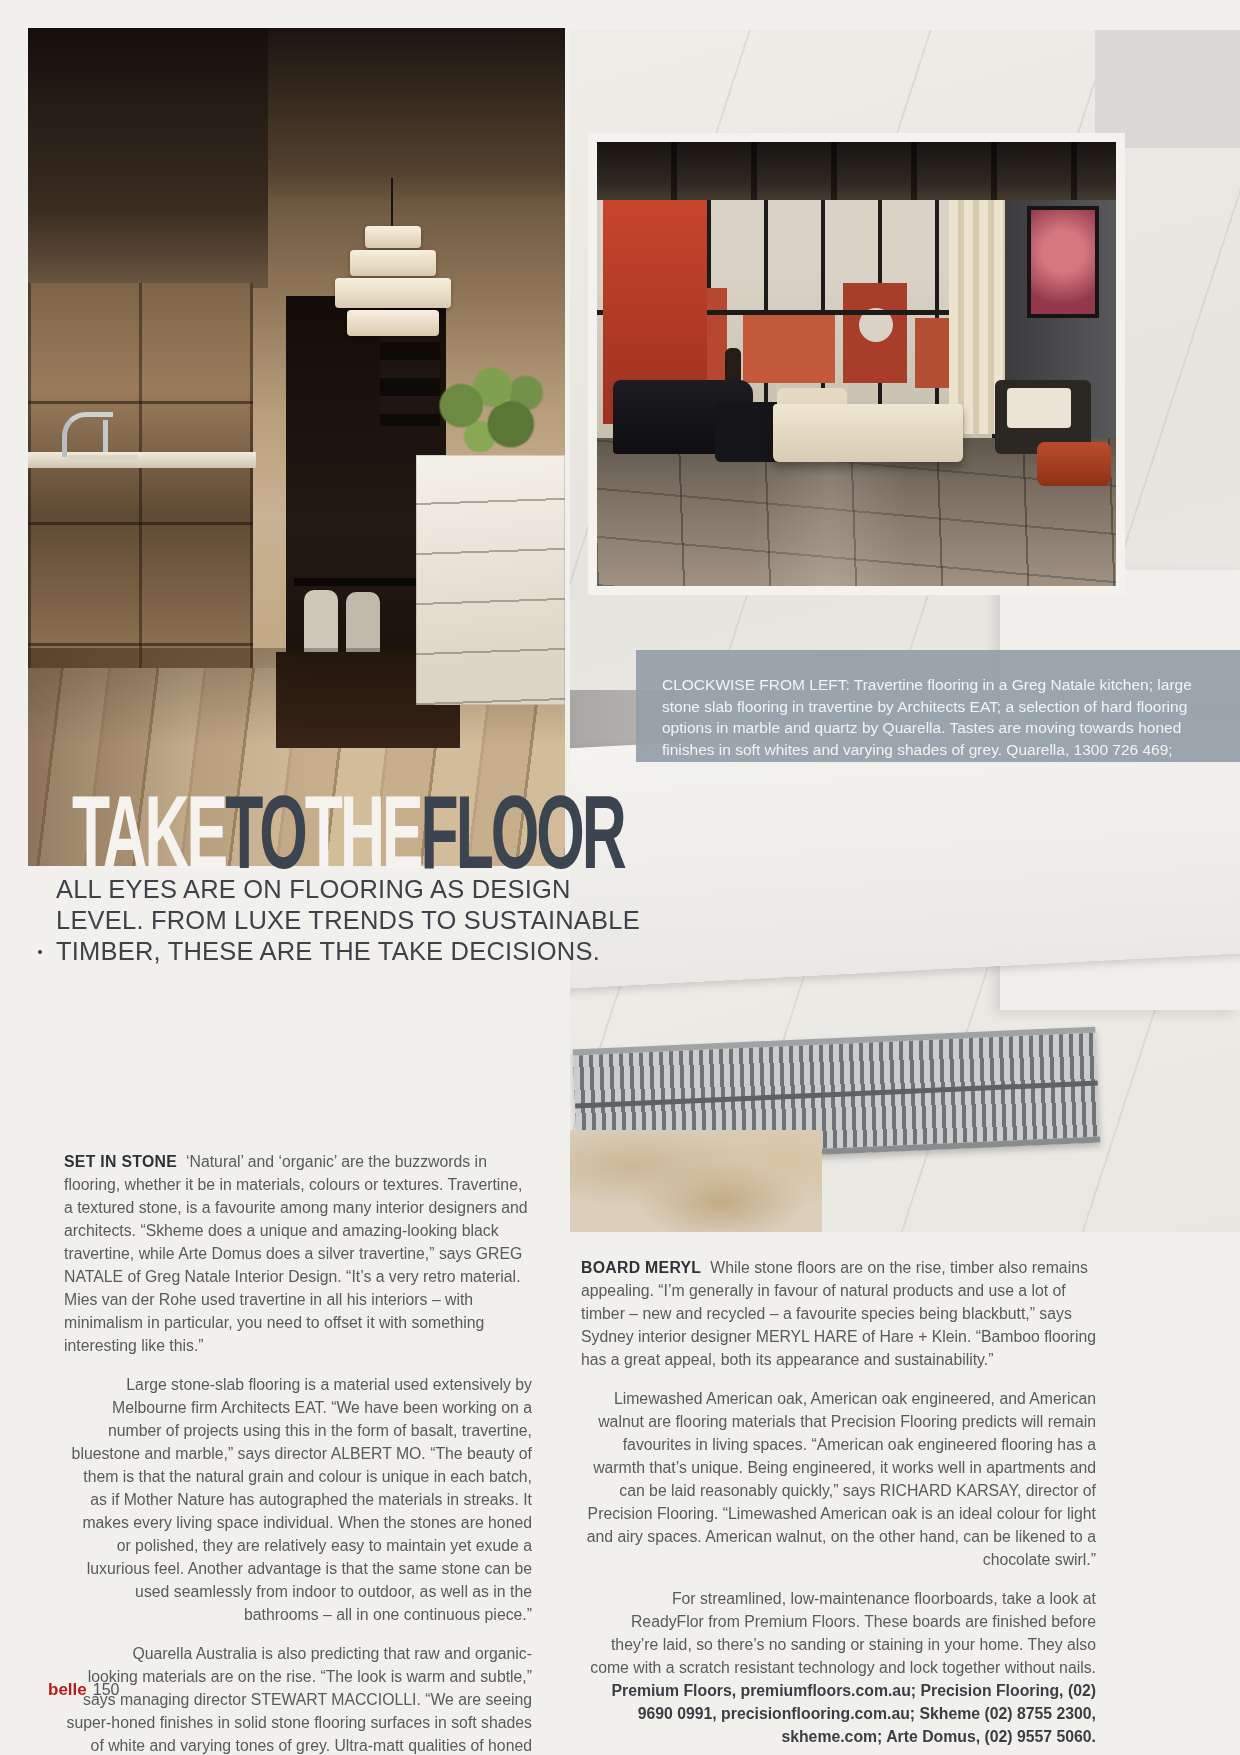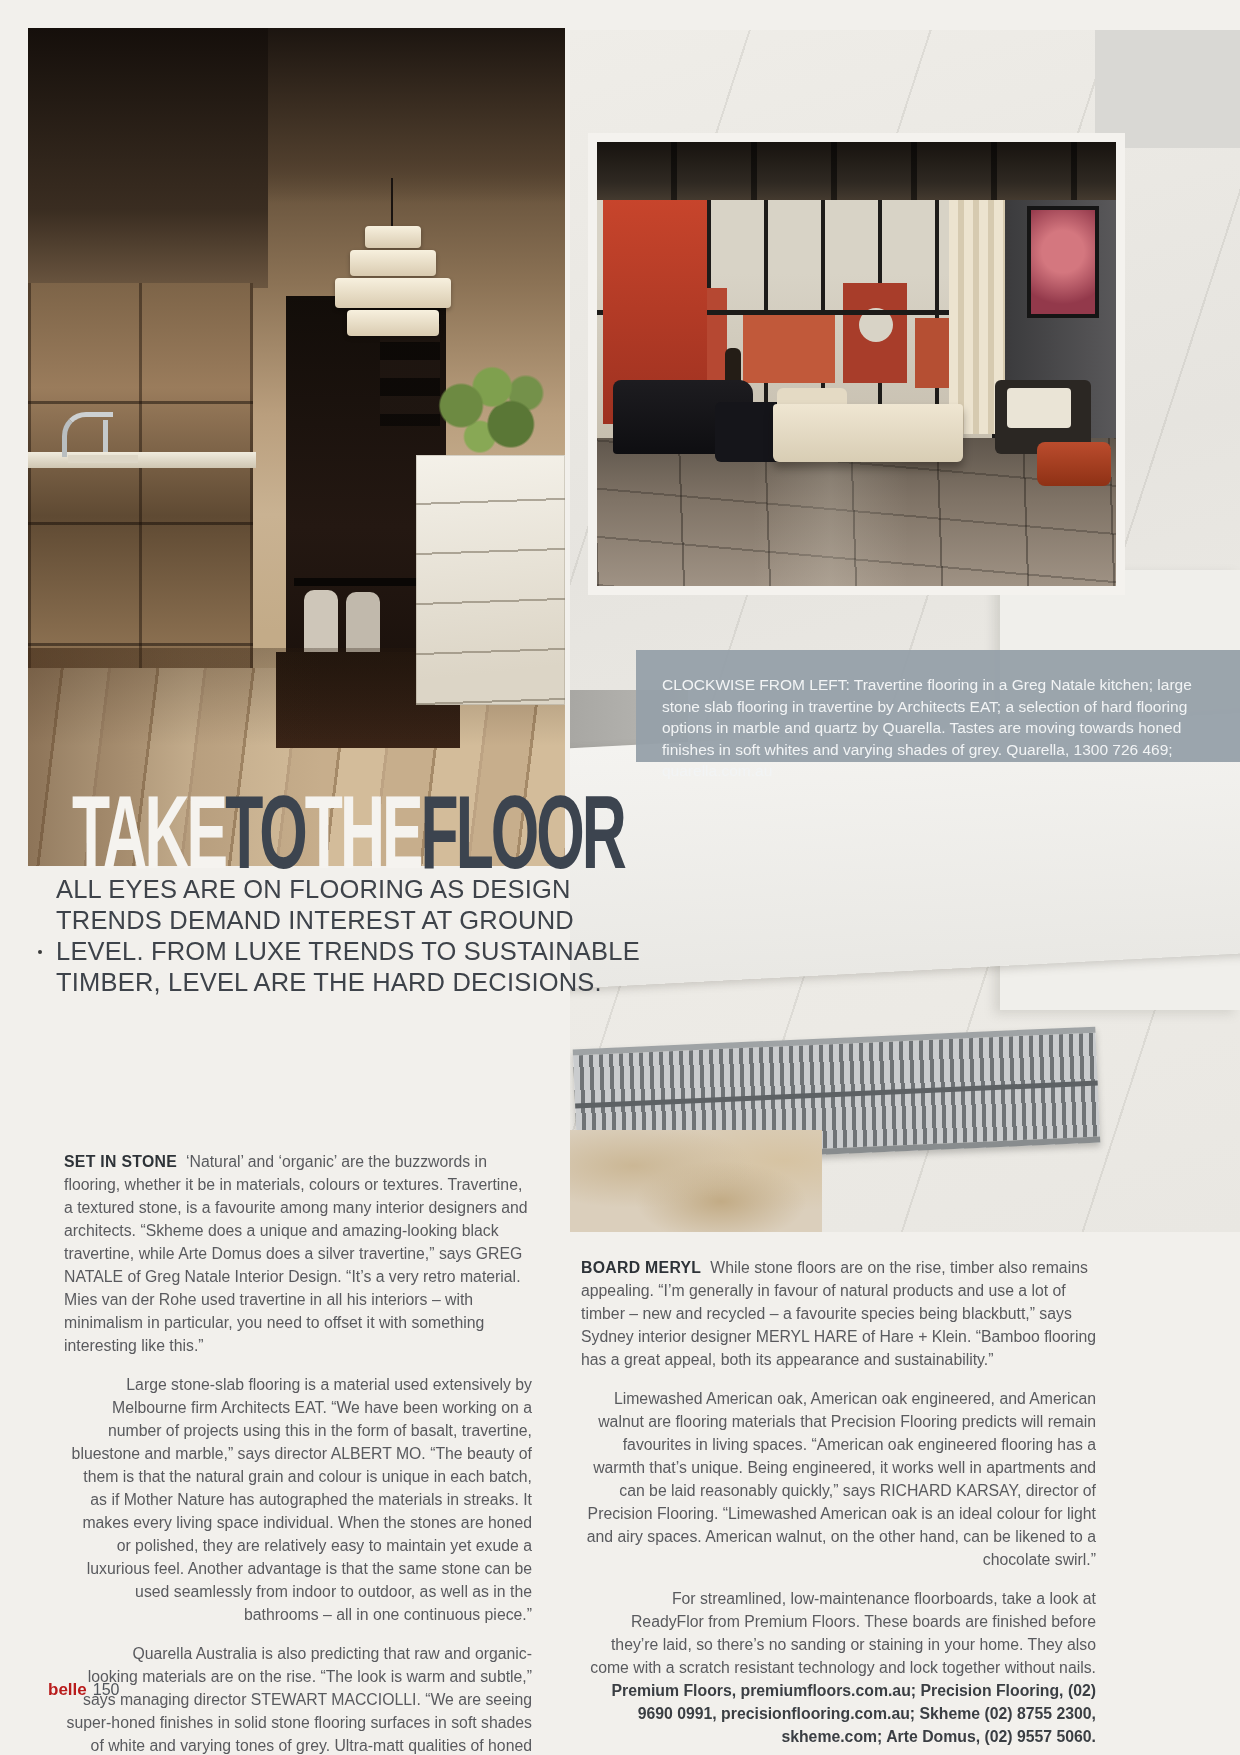--- a/index.html
+++ b/index.html
@@ -201,23 +201,22 @@
     <div class="abs l-cushion"></div>
     <div class="abs l-ottoman"></div>
   </div>
 
   <div class="abs caption">CLOCKWISE FROM LEFT: Travertine flooring in a Greg Natale kitchen; large stone slab flooring in travertine by Architects EAT; a selection of hard flooring options in marble and quartz by Quarella. Tastes are moving towards honed finishes in soft whites and varying shades of grey. Quarella, 1300 726 469; quarella.com.au</div>
 
   <div class="abs headline"><span class="t-light">TAKE</span><span class="t-dark">TO</span><span class="t-light">THE</span><span class="t-dark">FLOOR</span></div>
 
   <div class="abs standfirst">
     <div>ALL EYES ARE ON FLOORING AS DESIGN</div>
-    <div>TRENDS DEMAND INTEREST AT GROUND</div>
     <div>LEVEL. FROM LUXE TRENDS TO SUSTAINABLE</div>
-    <div>TIMBER, LEVEL ARE THE HARD DECISIONS.</div>
+    <div>TIMBER, THESE ARE THE TAKE DECISIONS.</div>
   </div>
   <div class="abs speck"></div>
 
   <div class="abs col col-left">
     <p><strong class="lead-in">SET IN STONE</strong><span>‘Natural’ and ‘organic’ are the buzzwords in flooring, whether it be in materials, colours or textures. Travertine, a textured stone, is a favourite among many interior designers and architects. “Skheme does a unique and amazing-looking black travertine, while Arte Domus does a silver travertine,” says GREG NATALE of Greg Natale Interior Design. “It’s a very retro material. Mies van der Rohe used travertine in all his interiors – with minimalism in particular, you need to offset it with something interesting like this.”</span></p>
     <p><span>Large stone-slab flooring is a material used extensively by Melbourne firm Architects EAT. “We have been working on a number of projects using this in the form of basalt, travertine, bluestone and marble,” says director ALBERT MO. “The beauty of them is that the natural grain and colour is unique in each batch, as if Mother Nature has autographed the materials in streaks. It makes every living space individual. When the stones are honed or polished, they are relatively easy to maintain yet exude a luxurious feel. Another advantage is that the same stone can be used seamlessly from indoor to outdoor, as well as in the bathrooms – all in one continuous piece.”</span></p>
     <p><span>Quarella Australia is also predicting that raw and organic-looking materials are on the rise. “The look is warm and subtle,” says managing director STEWART MACCIOLLI. “We are seeing super-honed finishes in solid stone flooring surfaces in soft shades of white and varying tones of grey. Ultra-matt qualities of honed finishes enhance the pattern and veining found in the composite materials.”</span></p>
   </div>
 
   <div class="abs col col-right">

